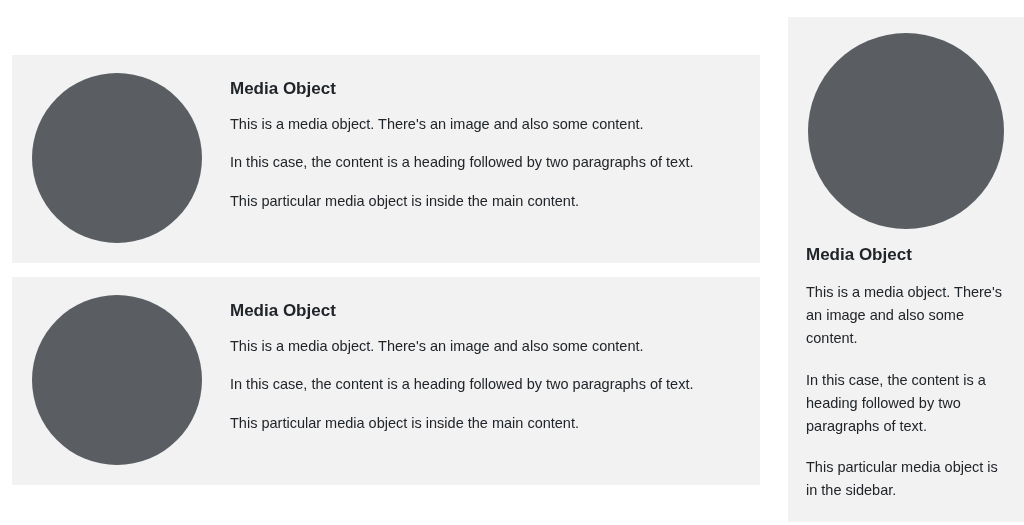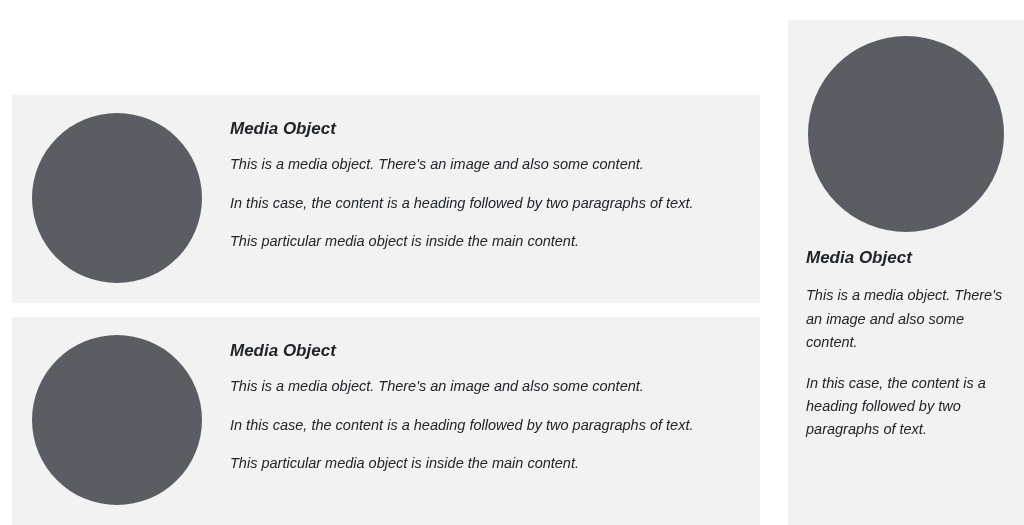--- a/index.html
+++ b/index.html
@@ -11,26 +11,25 @@
     overflow: hidden;
   }
   body {
     font-family: "Liberation Sans", sans-serif;
     color: #212529;
     -webkit-font-smoothing: antialiased;
   }
 
   .page {
     display: flex;
-    align-items: flex-end;
+    align-items: center;
     padding: 14px 4px 0 12px;
     box-sizing: border-box;
     width: 1024px;
     height: 525px;
-    font-style: italic;
   }
 
   .main-col {
     width: 748px;
     flex: 0 0 748px;
   }
 
   .gap {
     flex: 0 0 28px;
   }
@@ -150,16 +149,17 @@
   </div>
 
   <div class="gap"></div>
 
   <div class="side-col">
     <div class="sidebar-card">
       <div class="avatar avatar-side"></div>
       <h5 class="sidebar-title">Media Object</h5>
       <p class="sidebar-text">This is a media object. There's an image and also some content.</p>
       <p class="sidebar-text">In this case, the content is a heading followed by two paragraphs of text.</p>
+      <p class="sidebar-text">This particular media object is in the sidebar.</p>
     </div>
   </div>
 
 </div>
 
 </body></html>

